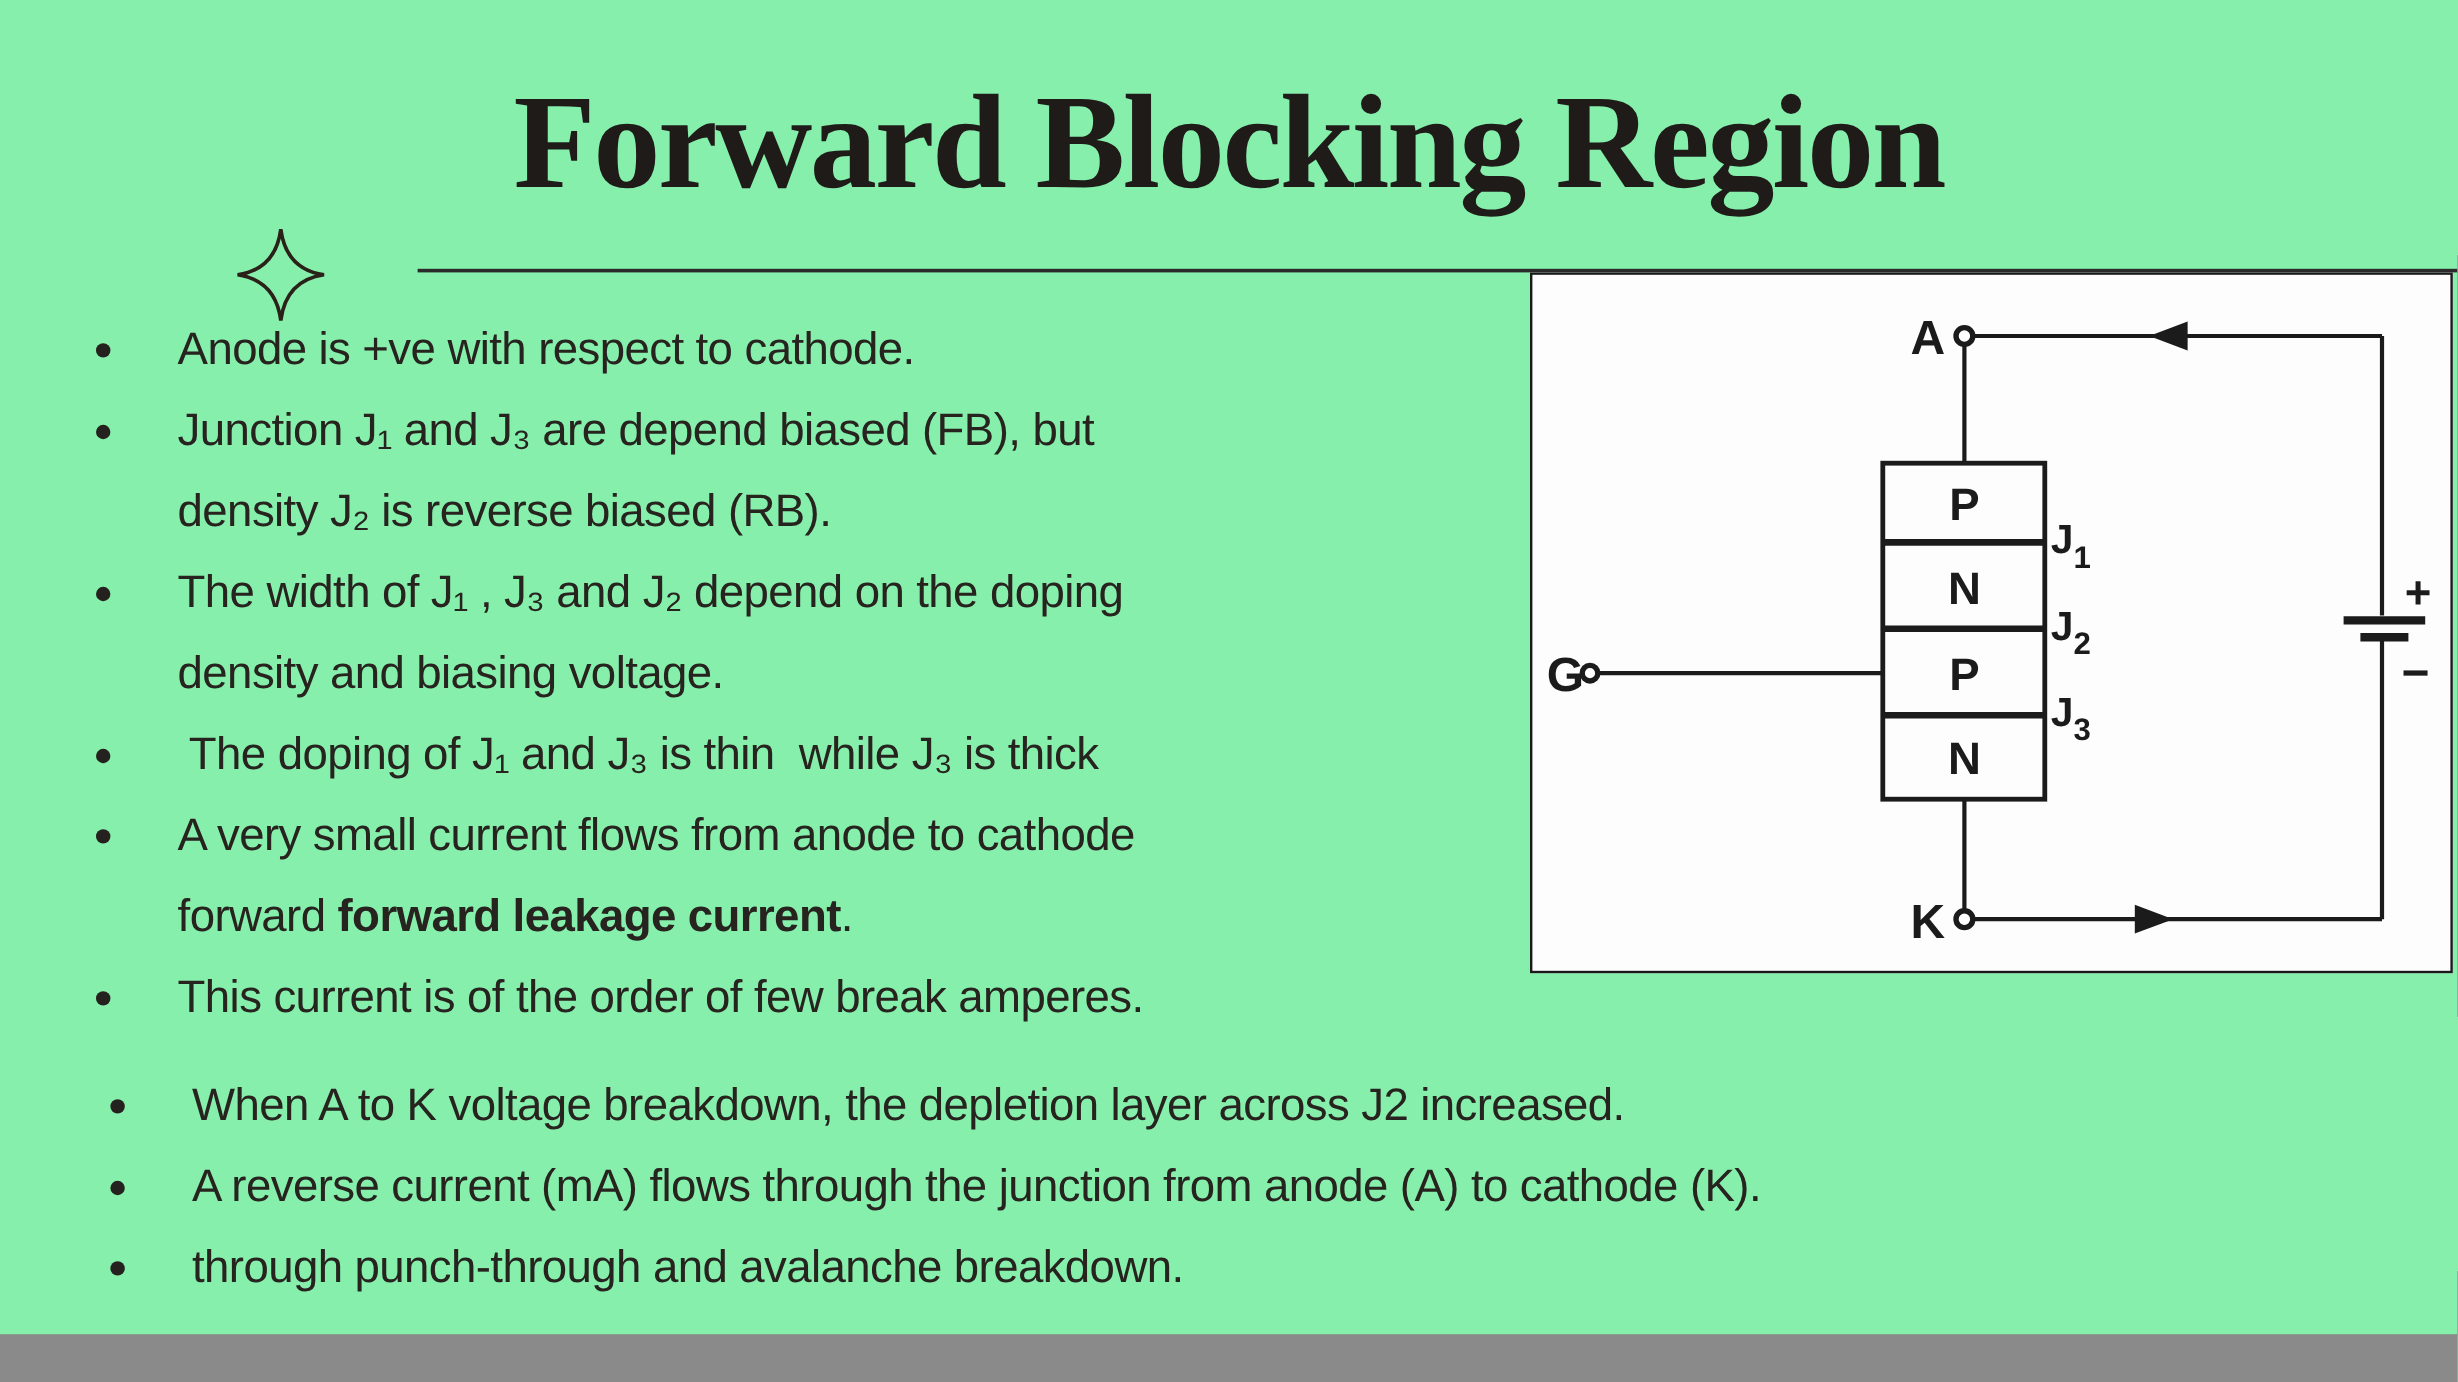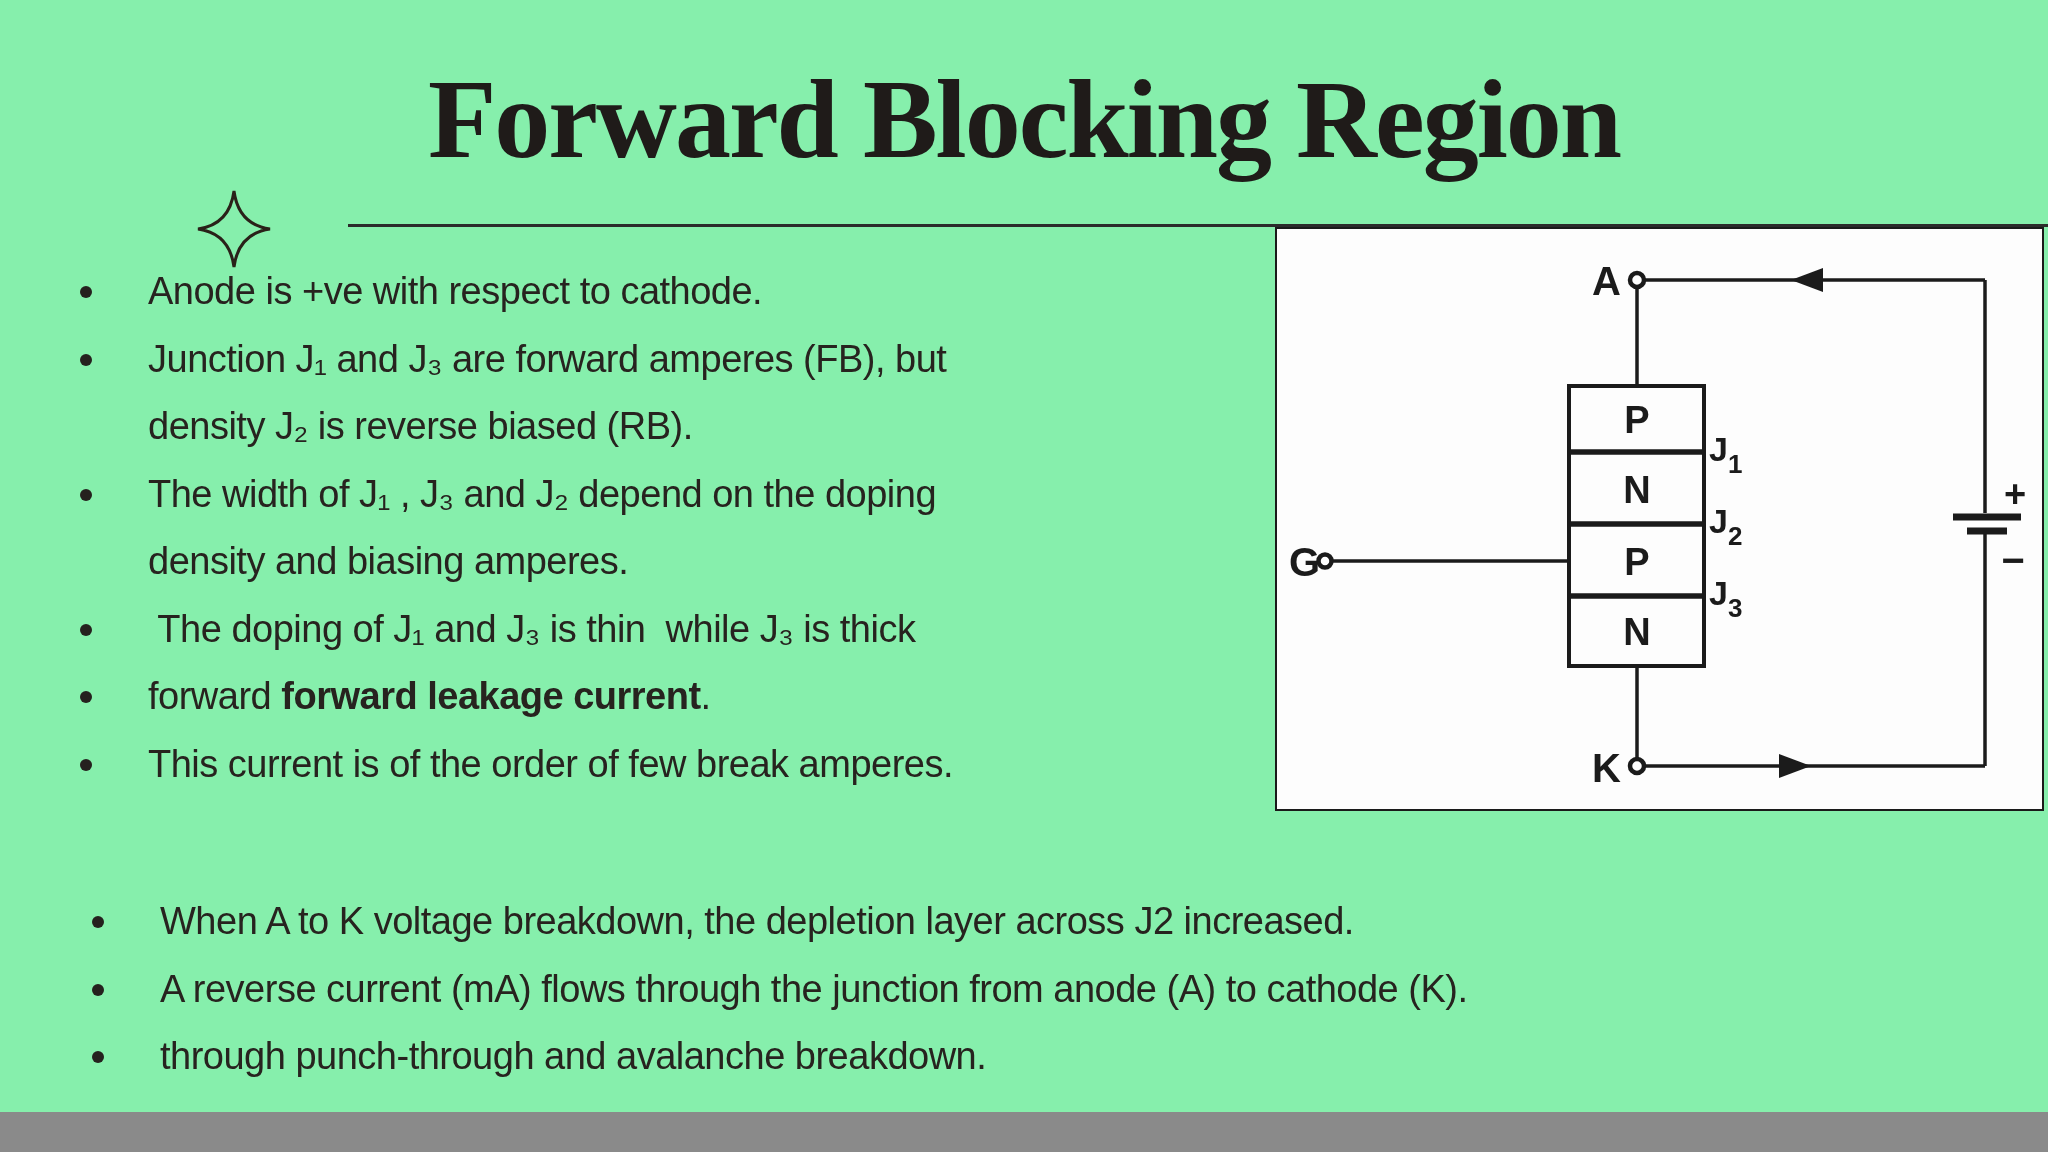--- a/index.html
+++ b/index.html
@@ -63,49 +63,50 @@
       <div class="blines">
         <div class="bline">Anode is +ve with respect to cathode.</div>
       </div>
     </div>
 
     <div class="bullet">
       <span class="gutter">
           <span class="dot"></span>
         </span>
       <div class="blines">
-        <div class="bline">Junction J₁ and J₃ are forward amperes (FB), but</div>
+        <div class="bline">Junction J₁ and J₃ are depend biased (FB), but</div>
         <div class="bline">density J₂ is reverse biased (RB).</div>
       </div>
     </div>
 
     <div class="bullet">
       <span class="gutter">
           <span class="dot"></span>
         </span>
       <div class="blines">
         <div class="bline">The width of J₁ , J₃ and J₂ depend on the doping</div>
-        <div class="bline">density and biasing amperes.</div>
+        <div class="bline">density and biasing voltage.</div>
       </div>
     </div>
 
     <div class="bullet">
       <span class="gutter">
           <span class="dot"></span>
         </span>
       <div class="blines">
         <div class="bline"> The doping of J₁ and J₃ is thin  while J₃ is thick</div>
       </div>
     </div>
 
     <div class="bullet">
       <span class="gutter">
           <span class="dot"></span>
         </span>
       <div class="blines">
+        <div class="bline">A very small current flows from anode to cathode</div>
         <div class="bline"><span>forward </span><span class="b">forward leakage current</span><span>.</span></div>
       </div>
     </div>
 
     <div class="bullet">
       <span class="gutter">
           <span class="dot"></span>
         </span>
       <div class="blines">
         <div class="bline">This current is of the order of few break amperes.</div>

